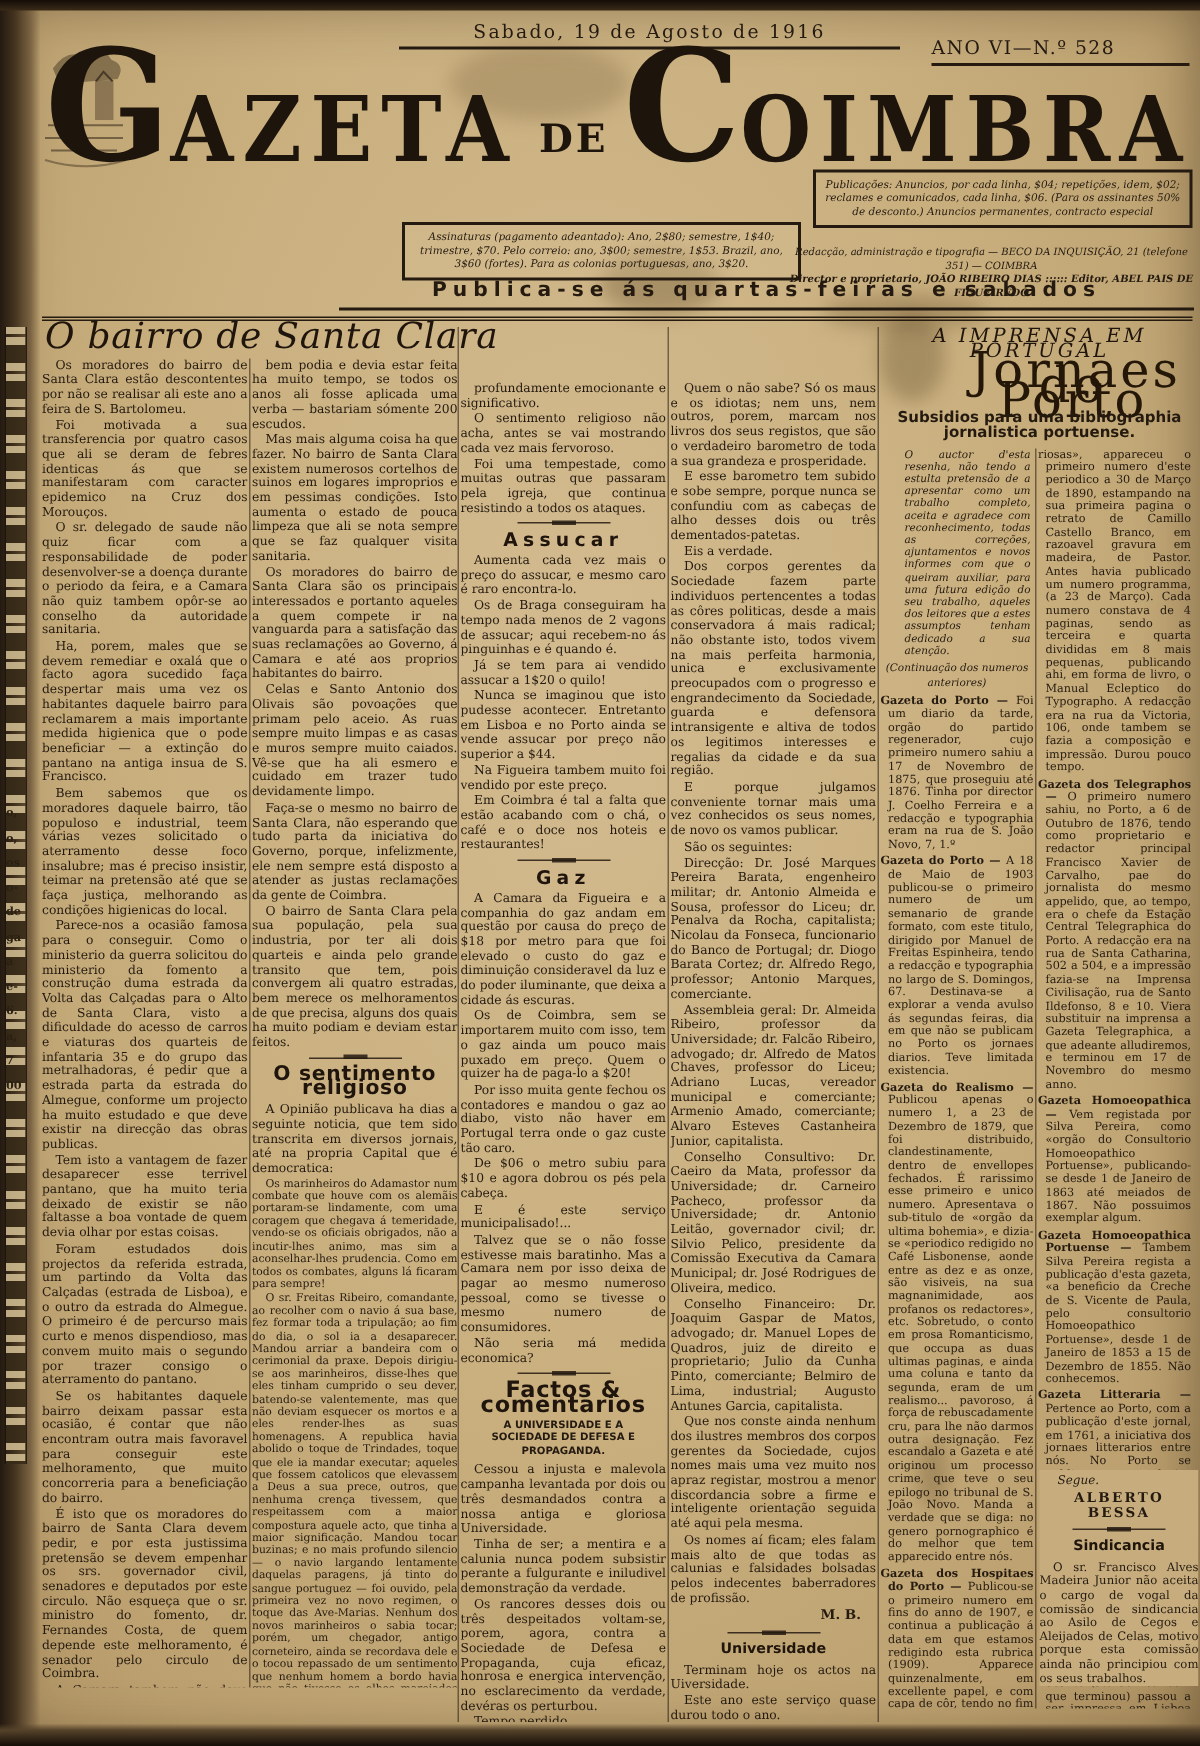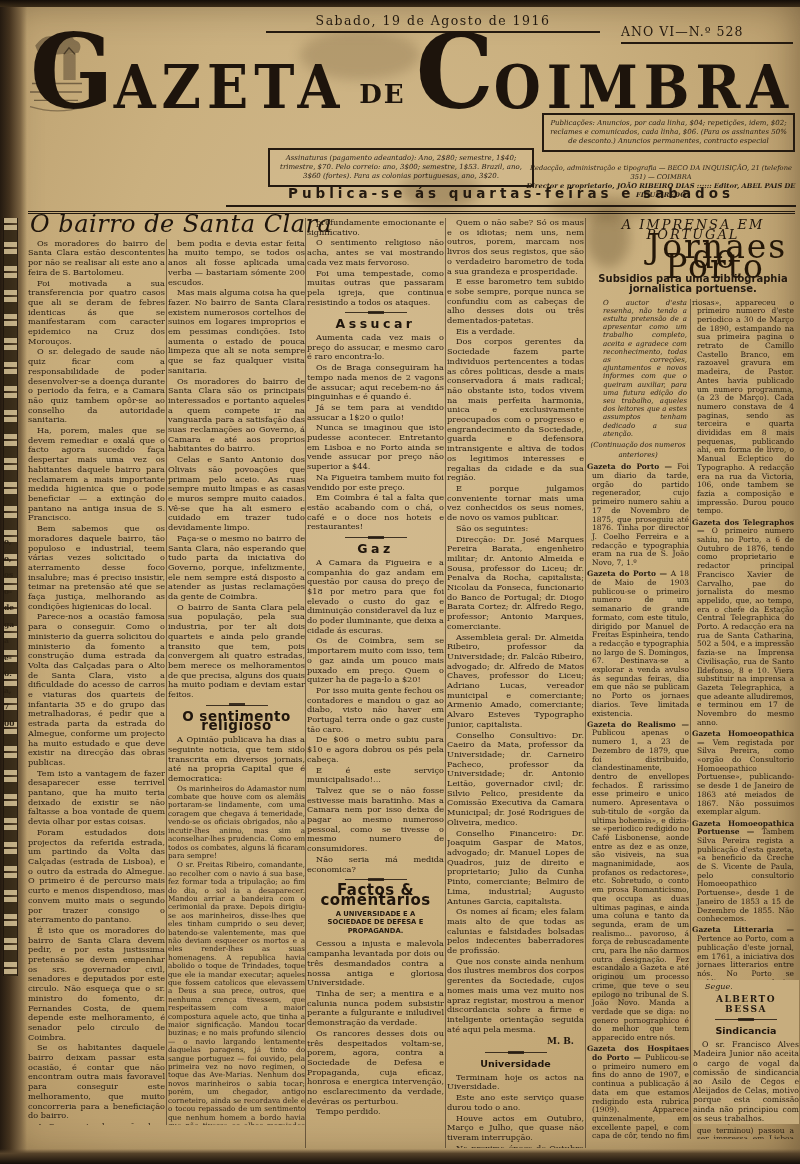--- a/index.html
+++ b/index.html
@@ -60,21 +60,21 @@
     letter-spacing:4px; border-bottom:2px solid #241a10; padding-bottom:4px; }
 
   
   .bodygrid { position:relative; display:flex; margin:4px 4px 0 28px; height:930px;
     font-size:8.2px; line-height:9.7px; z-index:2; }
   .vrule { width:1px; background:rgba(36,26,16,.55); margin:0 1px; flex:none; }
   .col { overflow:hidden; }
   .left-pair { width:276px; flex:none; }
   .pair-cols { display:flex; height:calc(100% - 44px); }
   .c1,.c2 { width:137px; flex:none; }
-  .c3,.c4 { width:137px; flex:none; }
+  .c3,.c4 { width:137px; flex:none;margin-top:36px; }
   .c5 { width:212px; flex:none; position:relative; }
   .headline { font-size:24px; font-style:italic; font-weight:normal; letter-spacing:.5px;
     margin:2px 0 9px 2px; white-space:nowrap; color:#1f150c; }
   .para { margin:0 0 1px; text-indent:9px; text-align:justify; }
   .fine { font-size:7.2px; line-height:8.4px; }
   .divider { width:62px; margin:5px auto 4px; border-top:1px solid rgba(36,26,16,.85);
     position:relative; height:3px; }
   .divider::after { content:""; position:absolute; left:50%; top:-2.5px; width:16px; height:3px;
     background:rgba(36,26,16,.85); transform:translateX(-50%); }
   .h-display { font-family:"DejaVu Sans", sans-serif; font-weight:bold; font-size:13.5px;
@@ -177,22 +177,22 @@
       <div class="pair-cols">
         <div class="col c1">
             <p class="para">Os moradores do bairro de Santa Clara estão descontentes por não se realisar ali este ano a feira de S. Bartolomeu.</p>
             <p class="para">Foi motivada a sua transferencia por quatro casos que ali se deram de febres identicas ás que se manifestaram com caracter epidemico na Cruz dos Morouços.</p>
             <p class="para">O sr. delegado de saude não quiz ficar com a responsabilidade de poder desenvolver-se a doença durante o periodo da feira, e a Camara não quiz tambem opôr-se ao conselho da autoridade sanitaria.</p>
             <p class="para">Ha, porem, males que se devem remediar e oxalá que o facto agora sucedido faça despertar mais uma vez os habitantes daquele bairro para reclamarem a mais importante medida higienica que o pode beneficiar — a extinção do pantano na antiga insua de S. Francisco.</p>
             <p class="para">Bem sabemos que os moradores daquele bairro, tão populoso e industrial, teem várias vezes solicitado o aterramento desse foco insalubre; mas é preciso insistir, teimar na pretensão até que se faça justiça, melhorando as condições higienicas do local.</p>
             <p class="para">Parece-nos a ocasião famosa para o conseguir. Como o ministerio da guerra solicitou do ministerio da fomento a construção duma estrada da Volta das Calçadas para o Alto de Santa Clara, visto a dificuldade do acesso de carros e viaturas dos quarteis de infantaria 35 e do grupo das metralhadoras, é pedir que a estrada parta da estrada do Almegue, conforme um projecto ha muito estudado e que deve existir na direcção das obras publicas.</p>
             <p class="para">Tem isto a vantagem de fazer desaparecer esse terrivel pantano, que ha muito teria deixado de existir se não faltasse a boa vontade de quem devia olhar por estas coisas.</p>
             <p class="para">Foram estudados dois projectos da referida estrada, um partindo da Volta das Calçadas (estrada de Lisboa), e o outro da estrada do Almegue. O primeiro é de percurso mais curto e menos dispendioso, mas convem muito mais o segundo por trazer consigo o aterramento do pantano.</p>
+            <p class="para">Se os habitantes daquele bairro deixam passar esta ocasião, é contar que não encontram outra mais favoravel para conseguir este melhoramento, que muito concorreria para a beneficiação do bairro.</p>
             <p class="para">É isto que os moradores do bairro de Santa Clara devem pedir, e por esta justissima pretensão se devem empenhar os srs. governador civil, senadores e deputados por este circulo. Não esqueça que o sr. ministro do fomento, dr. Fernandes Costa, de quem depende este melhoramento, é senador pelo circulo de Coimbra.</p>
-            <p class="para">Se os habitantes daquele bairro deixam passar esta ocasião, é contar que não encontram outra mais favoravel para conseguir este melhoramento, que muito concorreria para a beneficiação do bairro.</p>
             <p class="para">A Camara tambem não deve esquecer o complemento do alteamento do Rocio, obra que</p>
           </div>
         <div class="vrule"></div>
         <div class="col c2">
           <div>
               <p class="para">bem podia e devia estar feita ha muito tempo, se todos os anos ali fosse aplicada uma verba — bastariam sómente 200 escudos.</p>
               <p class="para">Mas mais alguma coisa ha que fazer. No bairro de Santa Clara existem numerosos cortelhos de suinos em logares improprios e em pessimas condições. Isto aumenta o estado de pouca limpeza que ali se nota sempre que se faz qualquer visita sanitaria.</p>
               <p class="para">Os moradores do bairro de Santa Clara são os principais interessados e portanto aqueles a quem compete ir na vanguarda para a satisfação das suas reclamações ao Governo, á Camara e até aos proprios habitantes do bairro.</p>
               <p class="para">Celas e Santo Antonio dos Olivais são povoações que primam pelo aceio. As ruas sempre muito limpas e as casas e muros sempre muito caiados. Vê-se que ha ali esmero e cuidado em trazer tudo devidamente limpo.</p>
               <p class="para">Faça-se o mesmo no bairro de Santa Clara, não esperando que tudo parta da iniciativa do Governo, porque, infelizmente, ele nem sempre está disposto a atender as justas reclamações da gente de Coimbra.</p>
@@ -254,25 +254,25 @@
 
     <div class="col c4">
       <div>
           <p class="para">Quem o não sabe? Só os maus e os idiotas; nem uns, nem outros, porem, marcam nos livros dos seus registos, que são o verdadeiro barometro de toda a sua grandeza e prosperidade.</p>
           <p class="para">E esse barometro tem subido e sobe sempre, porque nunca se confundiu com as cabeças de alho desses dois ou três dementados-patetas.</p>
           <p class="para">Eis a verdade.</p>
           <p class="para">Dos corpos gerentes da Sociedade fazem parte individuos pertencentes a todas as côres politicas, desde a mais conservadora á mais radical; não obstante isto, todos vivem na mais perfeita harmonia, unica e exclusivamente preocupados com o progresso e engrandecimento da Sociedade, guarda e defensora intransigente e altiva de todos os legitimos interesses e regalias da cidade e da sua região.</p>
           <p class="para">E porque julgamos conveniente tornar mais uma vez conhecidos os seus nomes, de novo os vamos publicar.</p>
           <p class="para">São os seguintes:</p>
           <p class="para">Direcção: Dr. José Marques Pereira Barata, engenheiro militar; dr. Antonio Almeida e Sousa, professor do Liceu; dr. Penalva da Rocha, capitalista; Nicolau da Fonseca, funcionario do Banco de Portugal; dr. Diogo Barata Cortez; dr. Alfredo Rego, professor; Antonio Marques, comerciante.</p>
-          <p class="para">Assembleia geral: Dr. Almeida Ribeiro, professor da Universidade; dr. Falcão Ribeiro, advogado; dr. Alfredo de Matos Chaves, professor do Liceu; Adriano Lucas, vereador municipal e comerciante; Armenio Amado, comerciante; Alvaro Esteves Typographo Junior, capitalista.</p>
+          <p class="para">Assembleia geral: Dr. Almeida Ribeiro, professor da Universidade; dr. Falcão Ribeiro, advogado; dr. Alfredo de Matos Chaves, professor do Liceu; Adriano Lucas, vereador municipal e comerciante; Armenio Amado, comerciante; Alvaro Esteves Castanheira Junior, capitalista.</p>
           <p class="para">Conselho Consultivo: Dr. Caeiro da Mata, professor da Universidade; dr. Carneiro Pacheco, professor da Universidade; dr. Antonio Leitão, governador civil; dr. Silvio Pelico, presidente da Comissão Executiva da Camara Municipal; dr. José Rodrigues de Oliveira, medico.</p>
           <p class="para">Conselho Financeiro: Dr. Joaquim Gaspar de Matos, advogado; dr. Manuel Lopes de Quadros, juiz de direito e proprietario; Julio da Cunha Pinto, comerciante; Belmiro de Lima, industrial; Augusto Antunes Garcia, capitalista.</p>
+          <p class="para">Que nos conste ainda nenhum dos ilustres membros dos corpos gerentes da Sociedade, cujos nomes mais uma vez muito nos apraz registar, mostrou a menor discordancia sobre a firme e inteligente orientação seguida até aqui pela mesma.</p>
           <p class="para">Os nomes aí ficam; eles falam mais alto de que todas as calunias e falsidades bolsadas pelos indecentes baberradores de profissão.</p>
-          <p class="para">Que nos conste ainda nenhum dos ilustres membros dos corpos gerentes da Sociedade, cujos nomes mais uma vez muito nos apraz registar, mostrou a menor discordancia sobre a firme e inteligente orientação seguida até aqui pela mesma.</p>
         </div>
       <div class="sig">M. B.</div>
       <div class="divider"></div>
       <h2 class="h-small">Universidade</h2>
       <div>
           <p class="para">Terminam hoje os actos na Uiversidade.</p>
           <p class="para">Este ano este serviço quase durou todo o ano.</p>
           <p class="para">Houve actos em Outubro, Março e Julho, que quase não tiveram interrupção.</p>
           <p class="para">Na proxima época de Outubro ha muitos actos a fazer.</p>
         </div>

